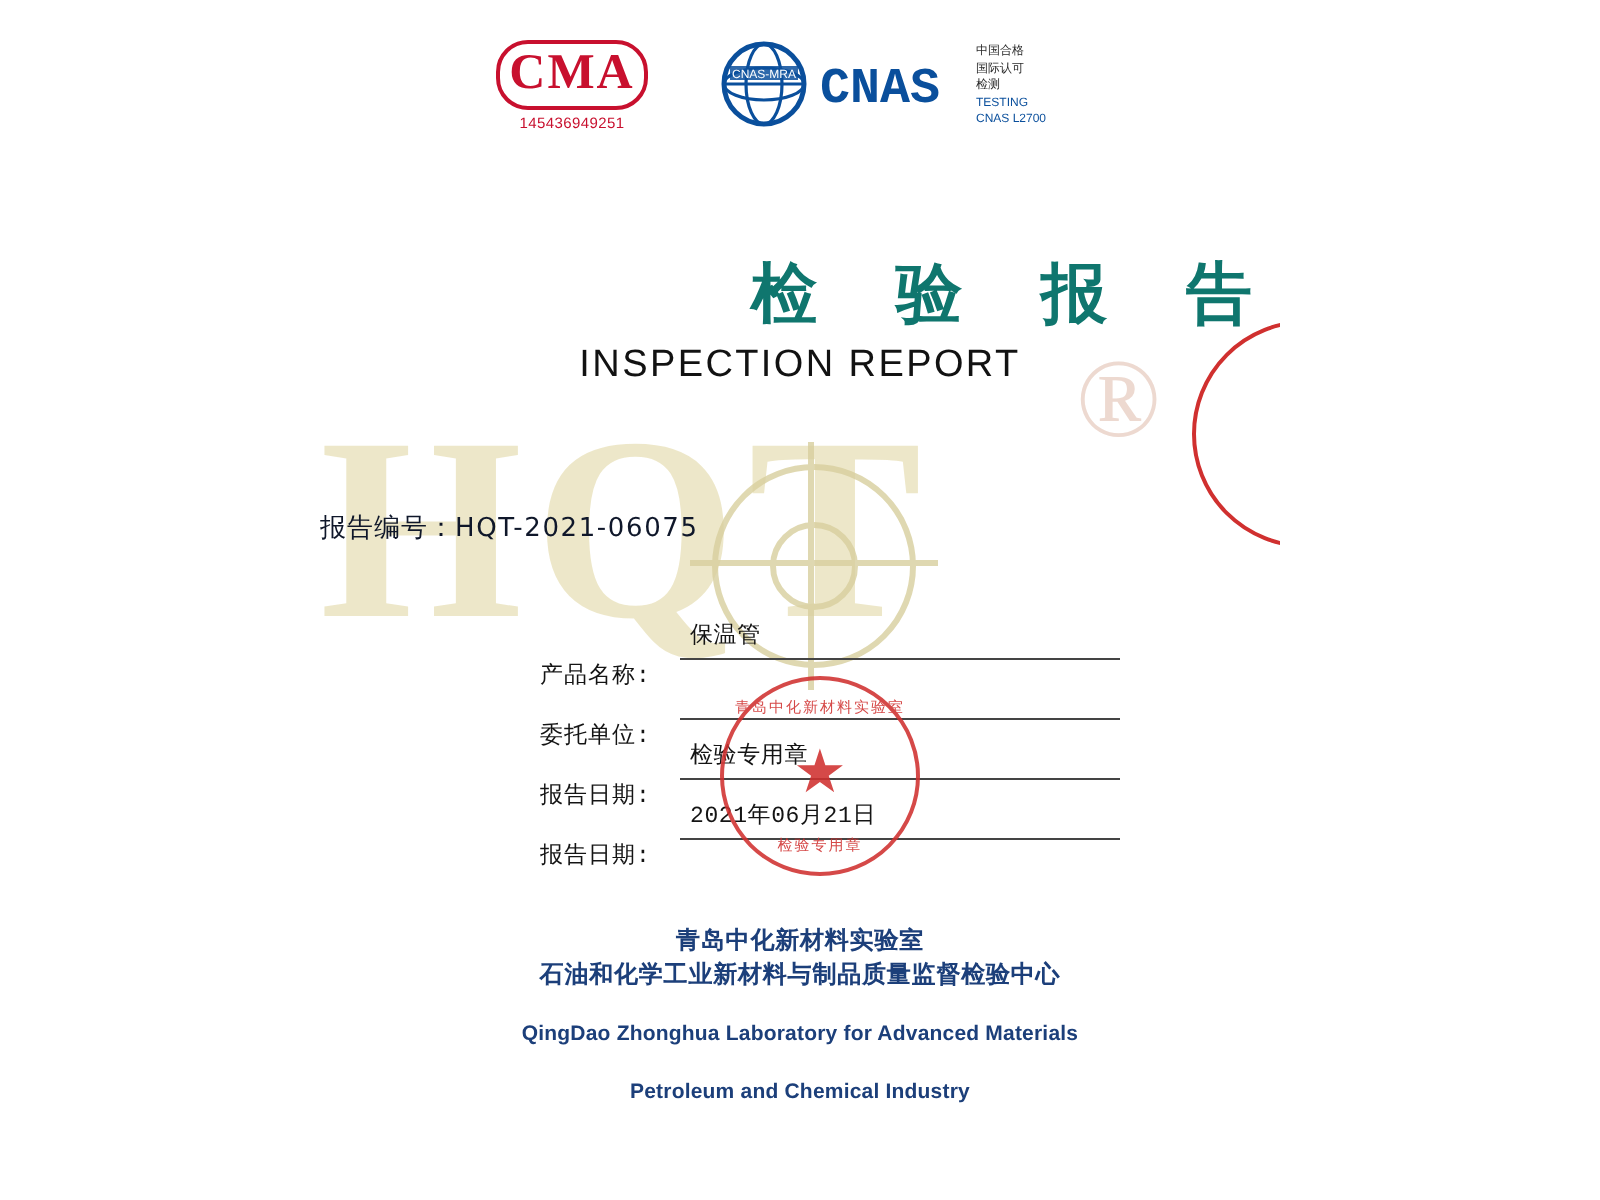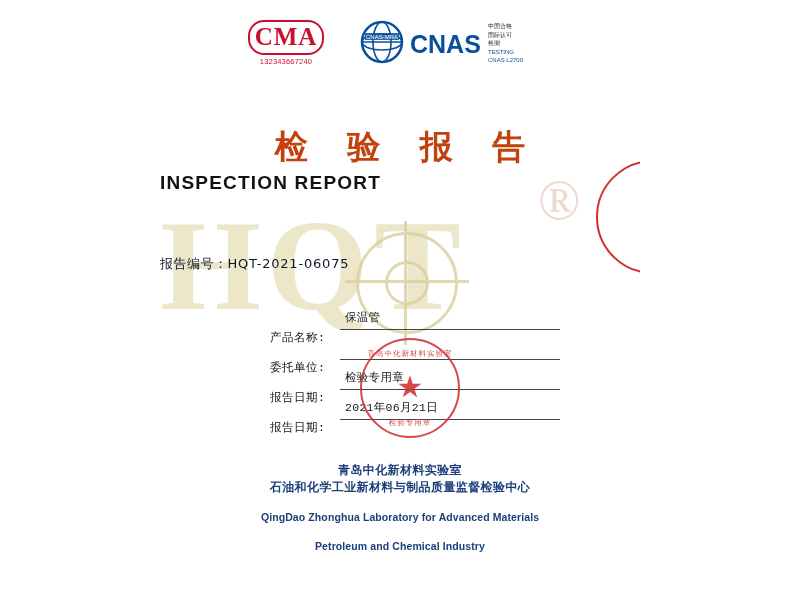--- a/index.html
+++ b/index.html
@@ -73,21 +73,21 @@
     height: 44px;
   }
   .cnas-text {
     position: absolute;
     left: 50px;
     top: 14px;
     color: #0a4f9c;
     font-weight: bold;
     font-size: 25px;
     letter-spacing: 0px;
-    font-family: Liberation Sans, sans-serif;
+    font-family: Liberation Mono, monospace;
   }
   .cnas-right {
     position: absolute;
     left: 128px;
     top: 6px;
     font-size: 6px;
     color: #2a2a2a;
     line-height: 8.5px;
     width: 70px;
   }
@@ -139,34 +139,35 @@
     height: 38px;
     border-radius: 50%;
     border: 3px solid #d8cf9e;
   }
 
   
   .title-cn {
     position: absolute;
     top: 125px;
     width: 480px;
+    text-align: right;
+    font-size: 33px;
+    font-weight: bold;
+    letter-spacing: 14px;
+    color: #0f766e;
+    text-indent: 14px;
+    font-family: "DejaVu Sans", sans-serif;
+  }
+  .title-en {
+    position: absolute;
+    top: 172px;
+    width: 480px;
     text-align: center;
-    font-size: 33px;
-    font-weight: bold;
-    letter-spacing: 14px;
-    color: #c2410c;
-    text-indent: 14px;
-    font-family: "DejaVu Sans", sans-serif;
-  }
-  .title-en {
-    position: absolute;
-    top: 172px;
-    width: 480px;
     font-size: 19px;
-    font-weight: bold;
+    font-weight: normal;
     letter-spacing: 1.2px;
     color: #121212;
     font-family: "Liberation Sans", sans-serif;
   }
 
   
   .report-no {
     position: absolute;
     top: 255px;
     width: 480px;
@@ -306,21 +307,21 @@
 </style>
 </head>
 <body>
 
 <div class="page">
 
   <div class="marks">
 
     <div class="cma">
       <div class="cma-box">CMA</div>
-      <div class="cma-num">132343667240</div>
+      <div class="cma-num">145436949251</div>
     </div>
 
     <div class="cnas">
       <svg class="cnas-globe" viewBox="0 0 44 44">
         <circle cx="22" cy="22" r="20" fill="none" stroke="#0a4f9c" stroke-width="2.5"></circle>
         <ellipse cx="22" cy="22" rx="20" ry="8" fill="none" stroke="#0a4f9c" stroke-width="1.6"></ellipse>
         <ellipse cx="22" cy="22" rx="9" ry="20" fill="none" stroke="#0a4f9c" stroke-width="1.6"></ellipse>
         <line x1="2" y1="22" x2="42" y2="22" stroke="#0a4f9c" stroke-width="1.6"></line>
         <rect x="5" y="13" width="34" height="7" fill="#0a4f9c" opacity="0.85"></rect>
         <text x="22" y="19" font-size="6" fill="#ffffff" text-anchor="middle" font-family="Liberation Sans, sans-serif">CNAS-MRA</text>

